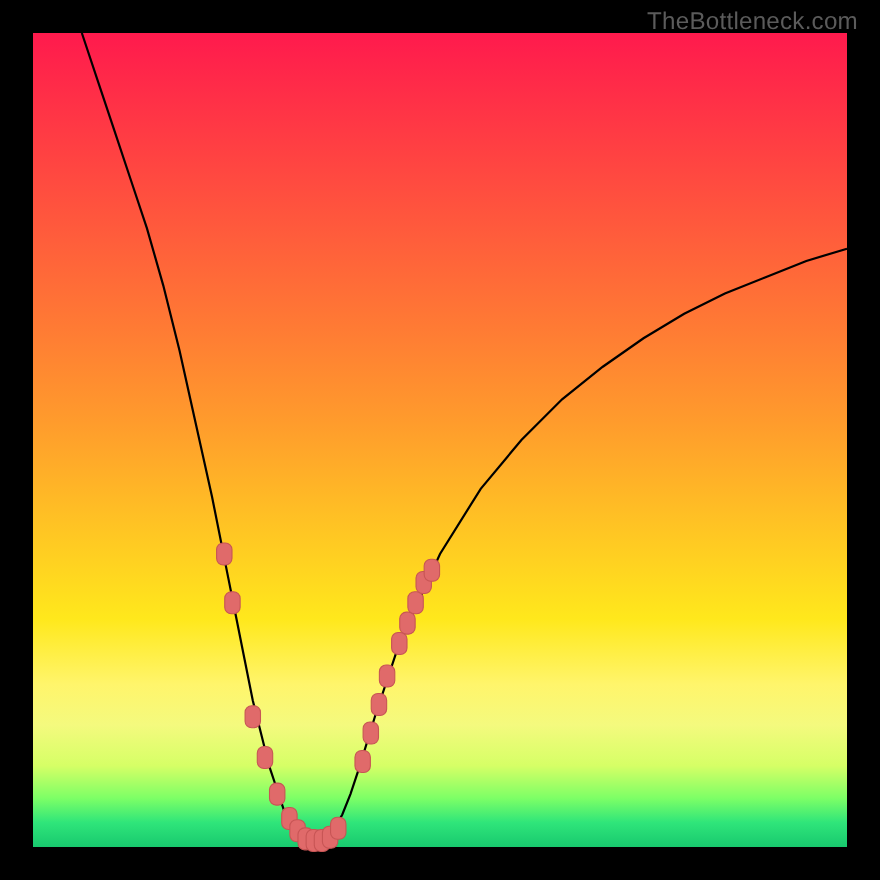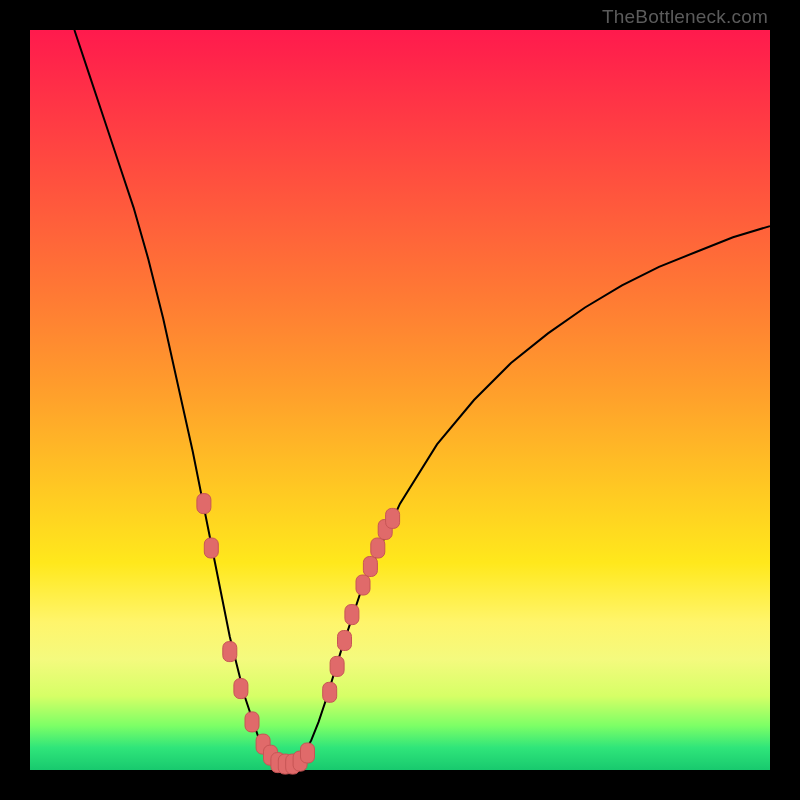--- a/index.html
+++ b/index.html
@@ -36,23 +36,23 @@
       #f4fa7e 85%,
       #d6ff66 90%,
       #7dff66 94%,
       #2fe57a 97%,
       #18c96e 100%
     );
   }
   .watermark {
     position: absolute;
     top: 6px;
-    right: 32px;
+    right: 20px;
     font-family: Arial, Helvetica, sans-serif;
-    font-size: 19px;
+    font-size: 22px;
     color: #5b5b5b;
     font-weight: 500;
     letter-spacing: 0.2px;
     pointer-events: none;
   }
   svg.overlay {
     position: absolute;
     left: 0;
     top: 0;
     width: 740px;

